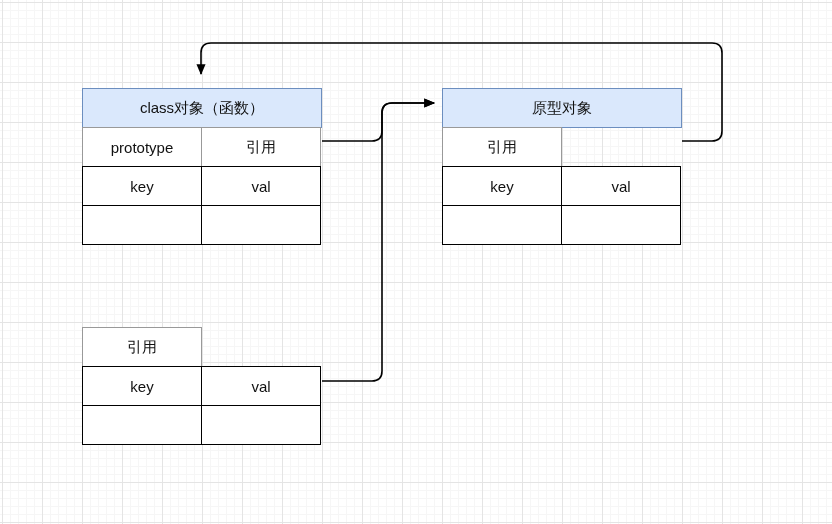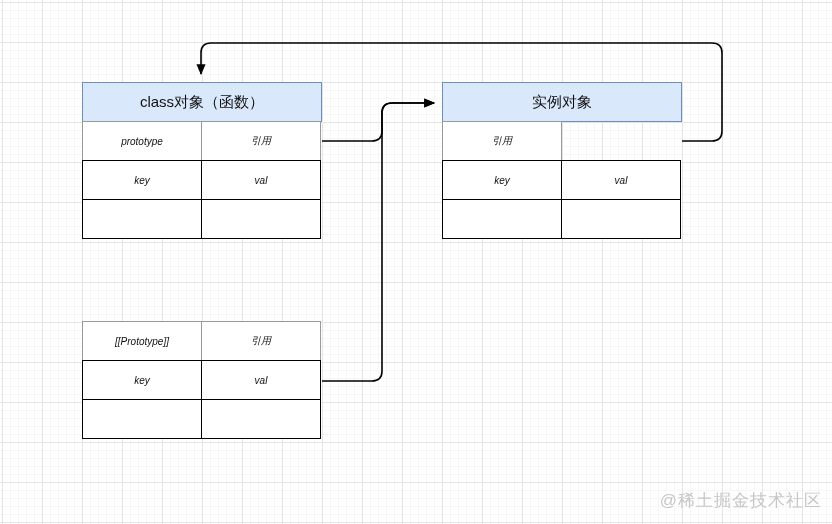--- a/index.html
+++ b/index.html
@@ -20,32 +20,31 @@
       linear-gradient(to right, var(--grid-minor) 1px, transparent 1px),
       linear-gradient(to bottom, var(--grid-minor) 1px, transparent 1px),
       #ffffff;
     background-size:40px 40px, 40px 40px, 8px 8px, 8px 8px;
     background-position:2px 2px, 2px 2px, 2px 2px, 2px 2px;
   }
   .canvas { position:absolute; inset:0; }
   svg.arrows { position:absolute; left:0; top:0; pointer-events:none; }
   svg.arrows path.link { fill:none; stroke:var(--arrow); stroke-width:1.6; stroke-linejoin:round; }
 
-  .tbl { position:absolute; width:240px; }
+  .tbl { position:absolute; width:240px;margin-top:6px; }
   .tbl-header {
     height:40px; border:1px solid var(--header-border); background:var(--header-fill);
     display:flex; align-items:center; justify-content:center;
     font-size:15px;
   }
   .tbl-row { display:flex; height:40px; margin-top:-1px; }
   .tbl-cell {
     width:120px; height:40px; background:#ffffff;
     display:flex; align-items:center; justify-content:center;
-    font-size:10px;
-    font-style:italic;
+    font-size:15px;
   }
   .tbl-row .tbl-cell + .tbl-cell { margin-left:-1px; }
   .tbl-row.soft .tbl-cell { border:1px solid var(--row-soft-border); }
   .tbl-row.hard .tbl-cell { border:1px solid var(--row-border); }
 
   .watermark {
     position:absolute; right:10px; bottom:12px;
     font-size:17px; color:var(--watermark); letter-spacing:1px;
   }
 </style>
@@ -64,37 +63,36 @@
       <div class="tbl-cell">key</div>
       <div class="tbl-cell">val</div>
     </div>
     <div class="tbl-row hard">
       <div class="tbl-cell"></div>
       <div class="tbl-cell"></div>
     </div>
   </div>
 
   <div class="tbl" style="left:442px; top:82px;">
-    <div class="tbl-header">实例对象</div>
+    <div class="tbl-header">原型对象</div>
     <div class="tbl-row soft">
       <div class="tbl-cell">引用</div>
     </div>
     <div class="tbl-row hard">
       <div class="tbl-cell">key</div>
       <div class="tbl-cell">val</div>
     </div>
     <div class="tbl-row hard">
       <div class="tbl-cell"></div>
       <div class="tbl-cell"></div>
     </div>
   </div>
 
   <div class="tbl" style="left:82px; top:322px;">
     <div class="tbl-row soft">
-      <div class="tbl-cell">[[Prototype]]</div>
       <div class="tbl-cell">引用</div>
     </div>
     <div class="tbl-row hard">
       <div class="tbl-cell">key</div>
       <div class="tbl-cell">val</div>
     </div>
     <div class="tbl-row hard">
       <div class="tbl-cell"></div>
       <div class="tbl-cell"></div>
     </div>
@@ -104,14 +102,13 @@
     <defs>
       <marker id="arrowhead" viewBox="0 0 12 12" refX="10" refY="6" markerWidth="13" markerHeight="13" markerUnits="userSpaceOnUse" orient="auto">
         <path d="M1,1.8 L11,6 L1,10.2 Z" fill="#000000"></path>
       </marker>
     </defs>
     <path class="link" d="M 322 141 H 372 Q 382 141 382 131 V 113 Q 382 103 392 103 H 434" marker-end="url(#arrowhead)"></path>
     <path class="link" d="M 322 381 H 372 Q 382 381 382 371 V 113 Q 382 103 392 103 H 434" marker-end="url(#arrowhead)"></path>
     <path class="link" d="M 682 141 H 712 Q 722 141 722 131 V 53 Q 722 43 712 43 H 211 Q 201 43 201 53 V 74" marker-end="url(#arrowhead)"></path>
   </svg>
 
-  <div class="watermark">@稀土掘金技术社区</div>
 </div>
 
 </body></html>

